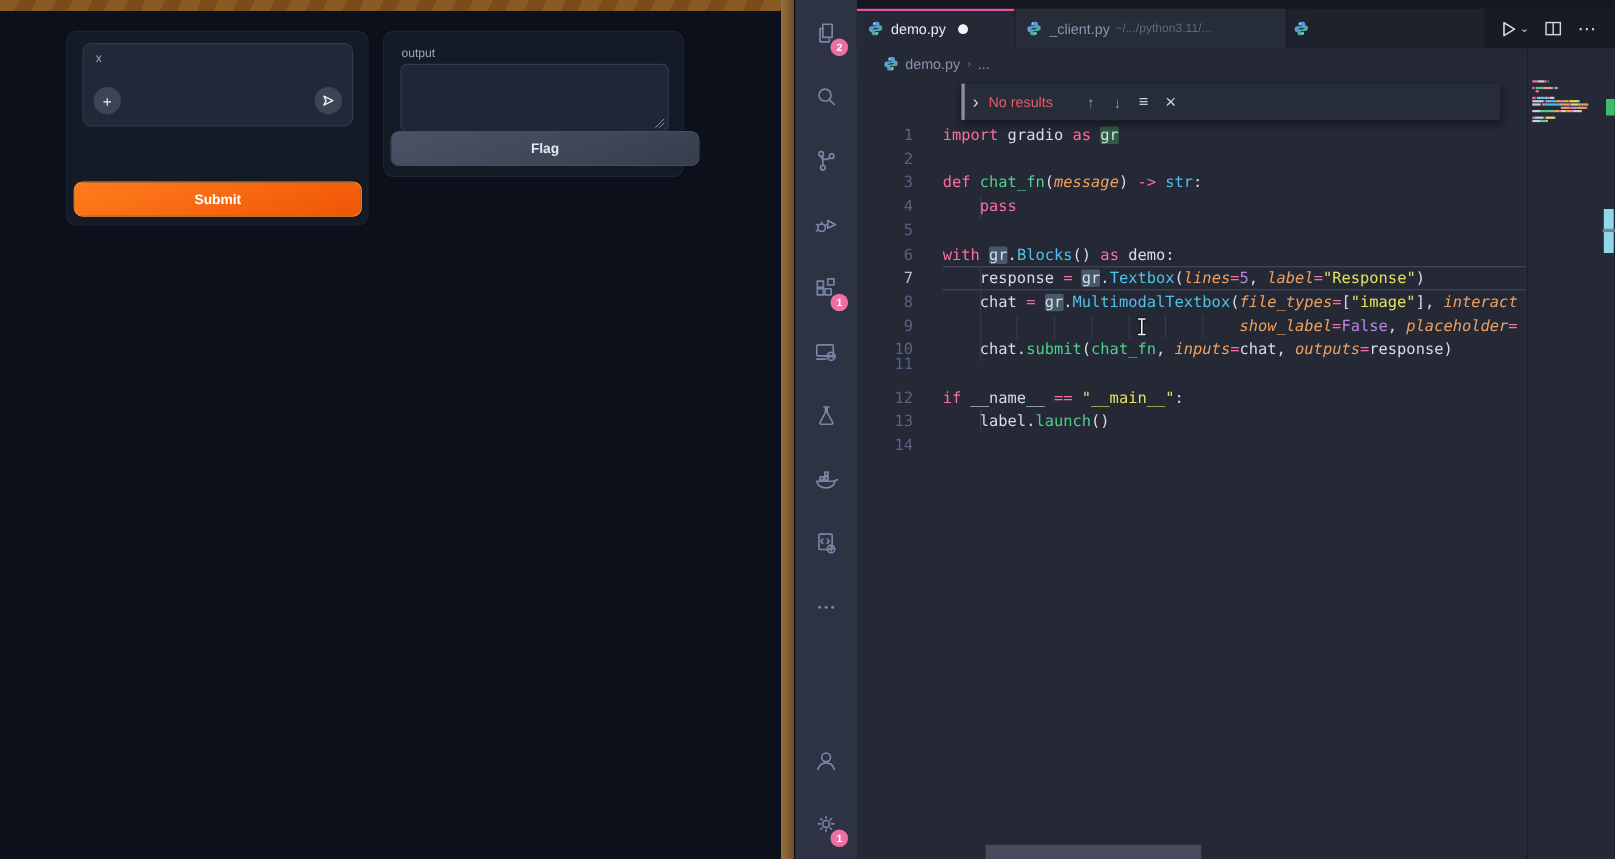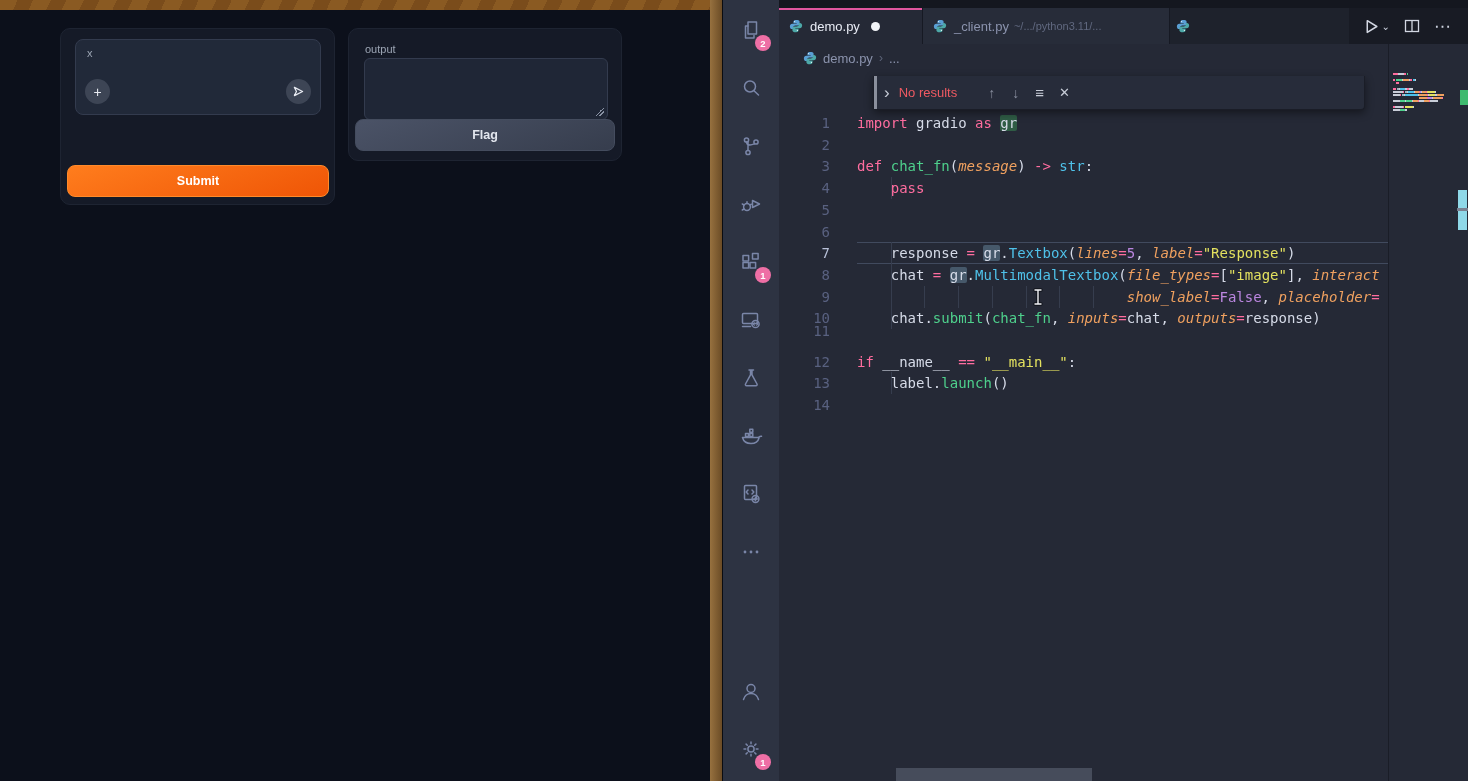--- a/index.html
+++ b/index.html
@@ -135,21 +135,21 @@
     <div class="orange-btn" style="left:6px;top:136px;width:262px;">
       <span>Submit</span>
     </div>
   </div>
 
   <div class="gr-card" style="left:348px;top:28px;width:274px;height:133px;">
     <span class="gr-label" style="left:16px;top:14px;">output</span>
     <div id="out-textarea">
       <div class="resize-grip"></div>
     </div>
-    <div class="gray-btn" style="left:6px;top:90px;width:260px;">
+    <div class="gray-btn" style="left:6px;top:90px;width:281px;">
       <span>Flag</span>
     </div>
   </div>
 
 </div>
 
 <div id="wallstrip"></div>
 
 <div id="vscode">
   <div id="titleband"></div>
@@ -315,21 +315,21 @@
   </div>
 
   <div id="codepane">
     <div id="cur-line" style="top: 198.2px;"></div>
     <div id="code-lines">
         <div class="line" style="top: 68px;"><span class="gutter">1</span><span class="lcode"><span class="tk-kw">import</span><span class="tk-txt"> gradio </span><span class="tk-kw">as</span><span class="tk-txt"> </span><span class="tk-hlg">gr</span></span></div>
         <div class="line" style="top: 89.7px;"><span class="gutter">2</span><span class="lcode"></span></div>
         <div class="line" style="top: 111.4px;"><span class="gutter">3</span><span class="lcode"><span class="tk-kw">def</span><span class="tk-txt"> </span><span class="tk-fn">chat_fn</span><span class="tk-txt">(</span><span class="tk-pm">message</span><span class="tk-txt">) </span><span class="tk-op">-&gt;</span><span class="tk-txt"> </span><span class="tk-ty">str</span><span class="tk-txt">:</span></span></div>
         <div class="line" style="top: 133.1px;"><span class="gutter">4</span><i class="guide" style="left:111.7px"></i><span class="lcode"><span class="tk-txt">    </span><span class="tk-kw">pass</span></span></div>
         <div class="line" style="top: 154.8px;"><span class="gutter">5</span><span class="lcode"></span></div>
-        <div class="line" style="top: 176.5px;"><span class="gutter">6</span></div>
+        <div class="line" style="top: 176.5px;"><span class="gutter">6</span><span class="lcode"><span class="tk-kw">with</span><span class="tk-txt"> </span><span class="tk-hl">gr</span><span class="tk-txt">.</span><span class="tk-ty">Blocks</span><span class="tk-txt">() </span><span class="tk-kw">as</span><span class="tk-txt"> demo:</span></span></div>
         <div class="line" style="top: 198.2px;"><span class="gutter cur">7</span><i class="guide" style="left:111.7px"></i><span class="lcode"><span class="tk-txt">    response </span><span class="tk-op">=</span><span class="tk-txt"> </span><span class="tk-hl">gr</span><span class="tk-txt">.</span><span class="tk-ty">Textbox</span><span class="tk-txt">(</span><span class="tk-pm">lines</span><span class="tk-op">=</span><span class="tk-num">5</span><span class="tk-txt">, </span><span class="tk-pm">label</span><span class="tk-op">=</span><span class="tk-st">"Response"</span><span class="tk-txt">)</span></span></div>
         <div class="line" style="top: 219.9px;"><span class="gutter">8</span><i class="guide" style="left:111.7px"></i><span class="lcode"><span class="tk-txt">    chat </span><span class="tk-op">=</span><span class="tk-txt"> </span><span class="tk-hl">gr</span><span class="tk-txt">.</span><span class="tk-ty">MultimodalTextbox</span><span class="tk-txt">(</span><span class="tk-pm">file_types</span><span class="tk-op">=</span><span class="tk-txt">[</span><span class="tk-st">"image"</span><span class="tk-txt">], </span><span class="tk-pm">interact</span></span></div>
         <div class="line" style="top: 241.6px;"><span class="gutter">9</span><i class="guide" style="left:111.7px"></i><i class="guide" style="left:145.4px"></i><i class="guide" style="left:179.2px"></i><i class="guide" style="left:212.9px"></i><i class="guide" style="left:246.6px"></i><i class="guide" style="left:280.3px"></i><i class="guide" style="left:314.0px"></i><span class="lcode"><span class="tk-txt">                                </span><span class="tk-pm">show_label</span><span class="tk-op">=</span><span class="tk-num">False</span><span class="tk-txt">, </span><span class="tk-pm">placeholder</span><span class="tk-op">=</span></span></div>
         <div class="line" style="top: 263.3px;"><span class="gutter">10</span><i class="guide" style="left:111.7px"></i><span class="lcode"><span class="tk-txt">    chat.</span><span class="tk-fn">submit</span><span class="tk-txt">(</span><span class="tk-fn">chat_fn</span><span class="tk-txt">, </span><span class="tk-pm">inputs</span><span class="tk-op">=</span><span class="tk-txt">chat, </span><span class="tk-pm">outputs</span><span class="tk-op">=</span><span class="tk-txt">response)</span></span></div>
         <div class="line" style="top: 276px;"><span class="gutter">11</span><span class="lcode"></span></div>
         <div class="line" style="top: 306.7px;"><span class="gutter">12</span><span class="lcode"><span class="tk-kw">if</span><span class="tk-txt"> __name__ </span><span class="tk-op">==</span><span class="tk-txt"> </span><span class="tk-st">"__main__"</span><span class="tk-txt">:</span></span></div>
         <div class="line" style="top: 328.4px;"><span class="gutter">13</span><i class="guide" style="left:111.7px"></i><span class="lcode"><span class="tk-txt">    label.</span><span class="tk-fn">launch</span><span class="tk-txt">()</span></span></div>
         <div class="line" style="top: 350.1px;"><span class="gutter">14</span><span class="lcode"></span></div>
       </div>
     <div id="mouse-cursor">

